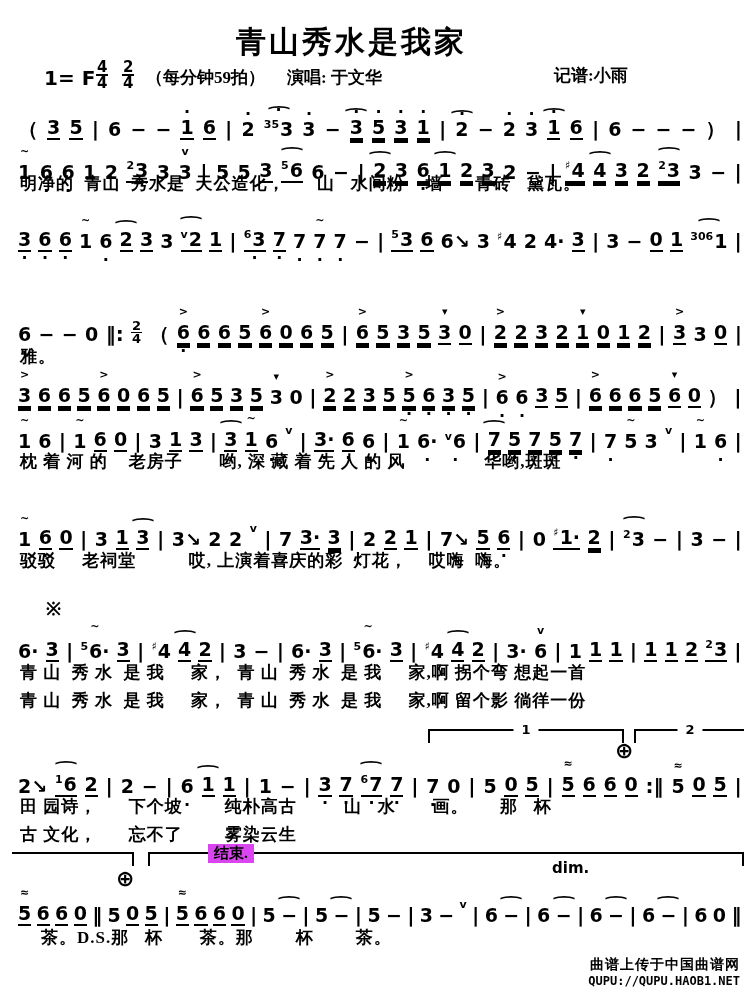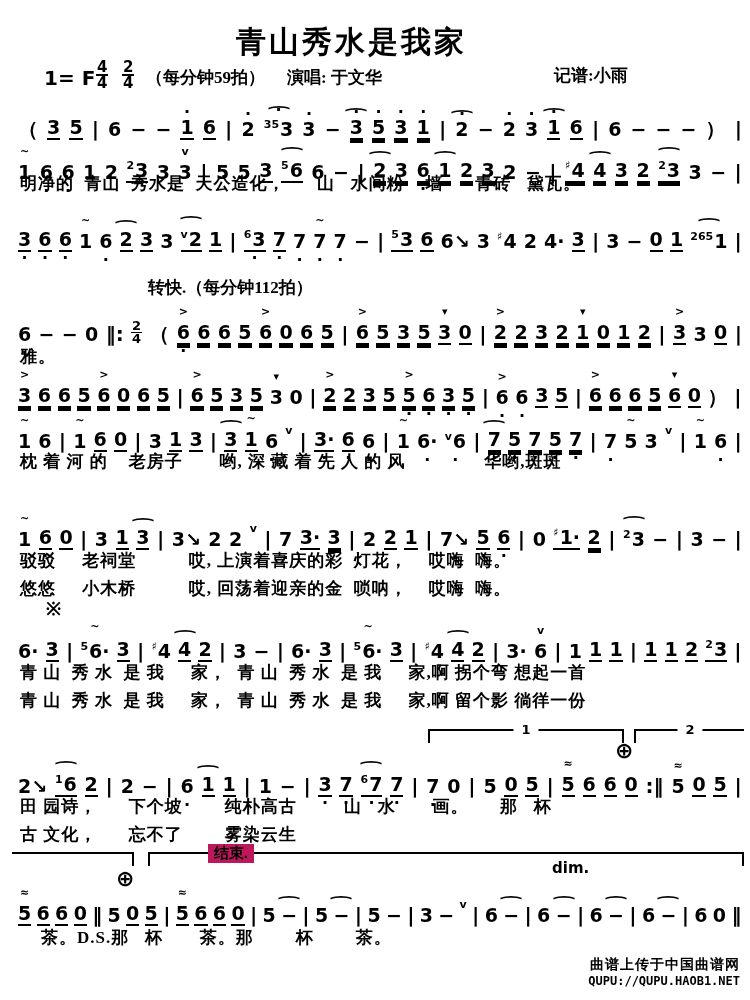--- a/index.html
+++ b/index.html
@@ -46,21 +46,21 @@
                padding:0 8px;font:700 13px "DejaVu Sans",sans-serif;}
   #v1{left:428px;top:729px;width:192px;border-right:2px solid #000;}
   #v2{left:634px;top:729px;width:108px;}
   .codasym{position:absolute;font:700 22px "DejaVu Sans",sans-serif;}
   #coda1{left:615px;top:738px;}
   #coda2{left:116px;top:866px;}
   .segno{position:absolute;left:46px;top:596px;font:700 18px "Liberation Serif",serif;}
   .lbrak{position:absolute;left:12px;top:852px;width:120px;height:12px;border-top:2px solid #000;border-right:2px solid #000;}
   .ebrak{position:absolute;left:148px;top:852px;width:592px;height:12px;border-top:2px solid #000;
          border-left:2px solid #000;border-right:2px solid #000;}
-  .ebrak .elab{position:absolute;top:-10px;left:58px;background:#be185d;padding:0 6px;
+  .ebrak .elab{position:absolute;top:-10px;left:58px;background:#d946ef;padding:0 6px;
                font:700 15px "Liberation Serif",serif;}
   .dim{position:absolute;left:552px;top:859px;font:700 15px "DejaVu Sans",sans-serif;}
   
   .footer{position:absolute;right:10px;top:956px;text-align:right;}
   .footer .f1{font:700 14px "Liberation Serif",serif;letter-spacing:1px;}
   .footer .f2{font:700 12px "DejaVu Sans Mono",monospace;letter-spacing:0;}
 </style>
 </head>
 <body>
 
@@ -183,25 +183,24 @@
         <span class="tok"><b class="nt">3</b></span>
         <span class="tok"><em class="gr">♯</em><b class="nt">4</b></span>
         <span class="tok"><b class="nt">2</b></span>
         <span class="tok"><b class="nt">4·</b></span>
         <span class="tok u1"><b class="nt">3</b></span>
         <span class="tok"><b class="nt bar">|</b></span>
         <span class="tok"><b class="nt">3</b></span>
         <span class="tok"><b class="nt">−</b></span>
         <span class="tok u1"><b class="nt">0</b></span>
         <span class="tok u1"><b class="nt">1</b></span>
-        <span class="tok"><em class="gr">265</em><b class="nt">1</b><i class="ab arc">⌢</i></span>
-        <span class="tok"><b class="nt bar">|</b></span>
-      </div>
-    </div>
-  <div class="tempo2" style="top:276px">转快.（每分钟112拍）</div>
+        <span class="tok"><em class="gr">306</em><b class="nt">1</b><i class="ab arc">⌢</i></span>
+        <span class="tok"><b class="nt bar">|</b></span>
+      </div>
+    </div>
   <div class="mrow" style="top:305px">
       <div class="mline">
         <span class="tok"><b class="nt">6</b><i class="db">·</i></span>
         <span class="tok"><b class="nt">−</b></span>
         <span class="tok"><b class="nt">−</b></span>
         <span class="tok"><b class="nt">0</b></span>
         <span class="tok"><b class="nt bar">‖:</b></span>
         <span class="tok frac">
           <b class="fn">2</b>
           <b class="fd">4</b>
@@ -357,21 +356,20 @@
         <span class="tok"><b class="nt bar">|</b></span>
         <span class="tok"><em class="gr">2</em><b class="nt">3</b><i class="ab arc">⌢</i></span>
         <span class="tok"><b class="nt">−</b></span>
         <span class="tok"><b class="nt bar">|</b></span>
         <span class="tok"><b class="nt">3</b></span>
         <span class="tok"><b class="nt">−</b></span>
         <span class="tok"><b class="nt bar">|</b></span>
       </div>
     </div>
   <div class="lyr" style="top:549px">驳驳     老祠堂          哎, 上演着喜庆的彩  灯花，    哎嗨  嗨。</div>
-  <div class="lyr" style="top:577px">悠悠     小木桥          哎, 回荡着迎亲的金  唢呐，    哎嗨  嗨。</div>
 
   <div class="segno">※</div>
   <div class="mrow" style="top:622px">
       <div class="mline">
         <span class="tok"><b class="nt">6·</b></span>
         <span class="tok u1"><b class="nt">3</b></span>
         <span class="tok"><b class="nt bar">|</b></span>
         <span class="tok"><em class="gr">5</em><b class="nt">6·</b><i class="ab">~</i></span>
         <span class="tok u1"><b class="nt">3</b></span>
         <span class="tok"><b class="nt bar">|</b></span>

